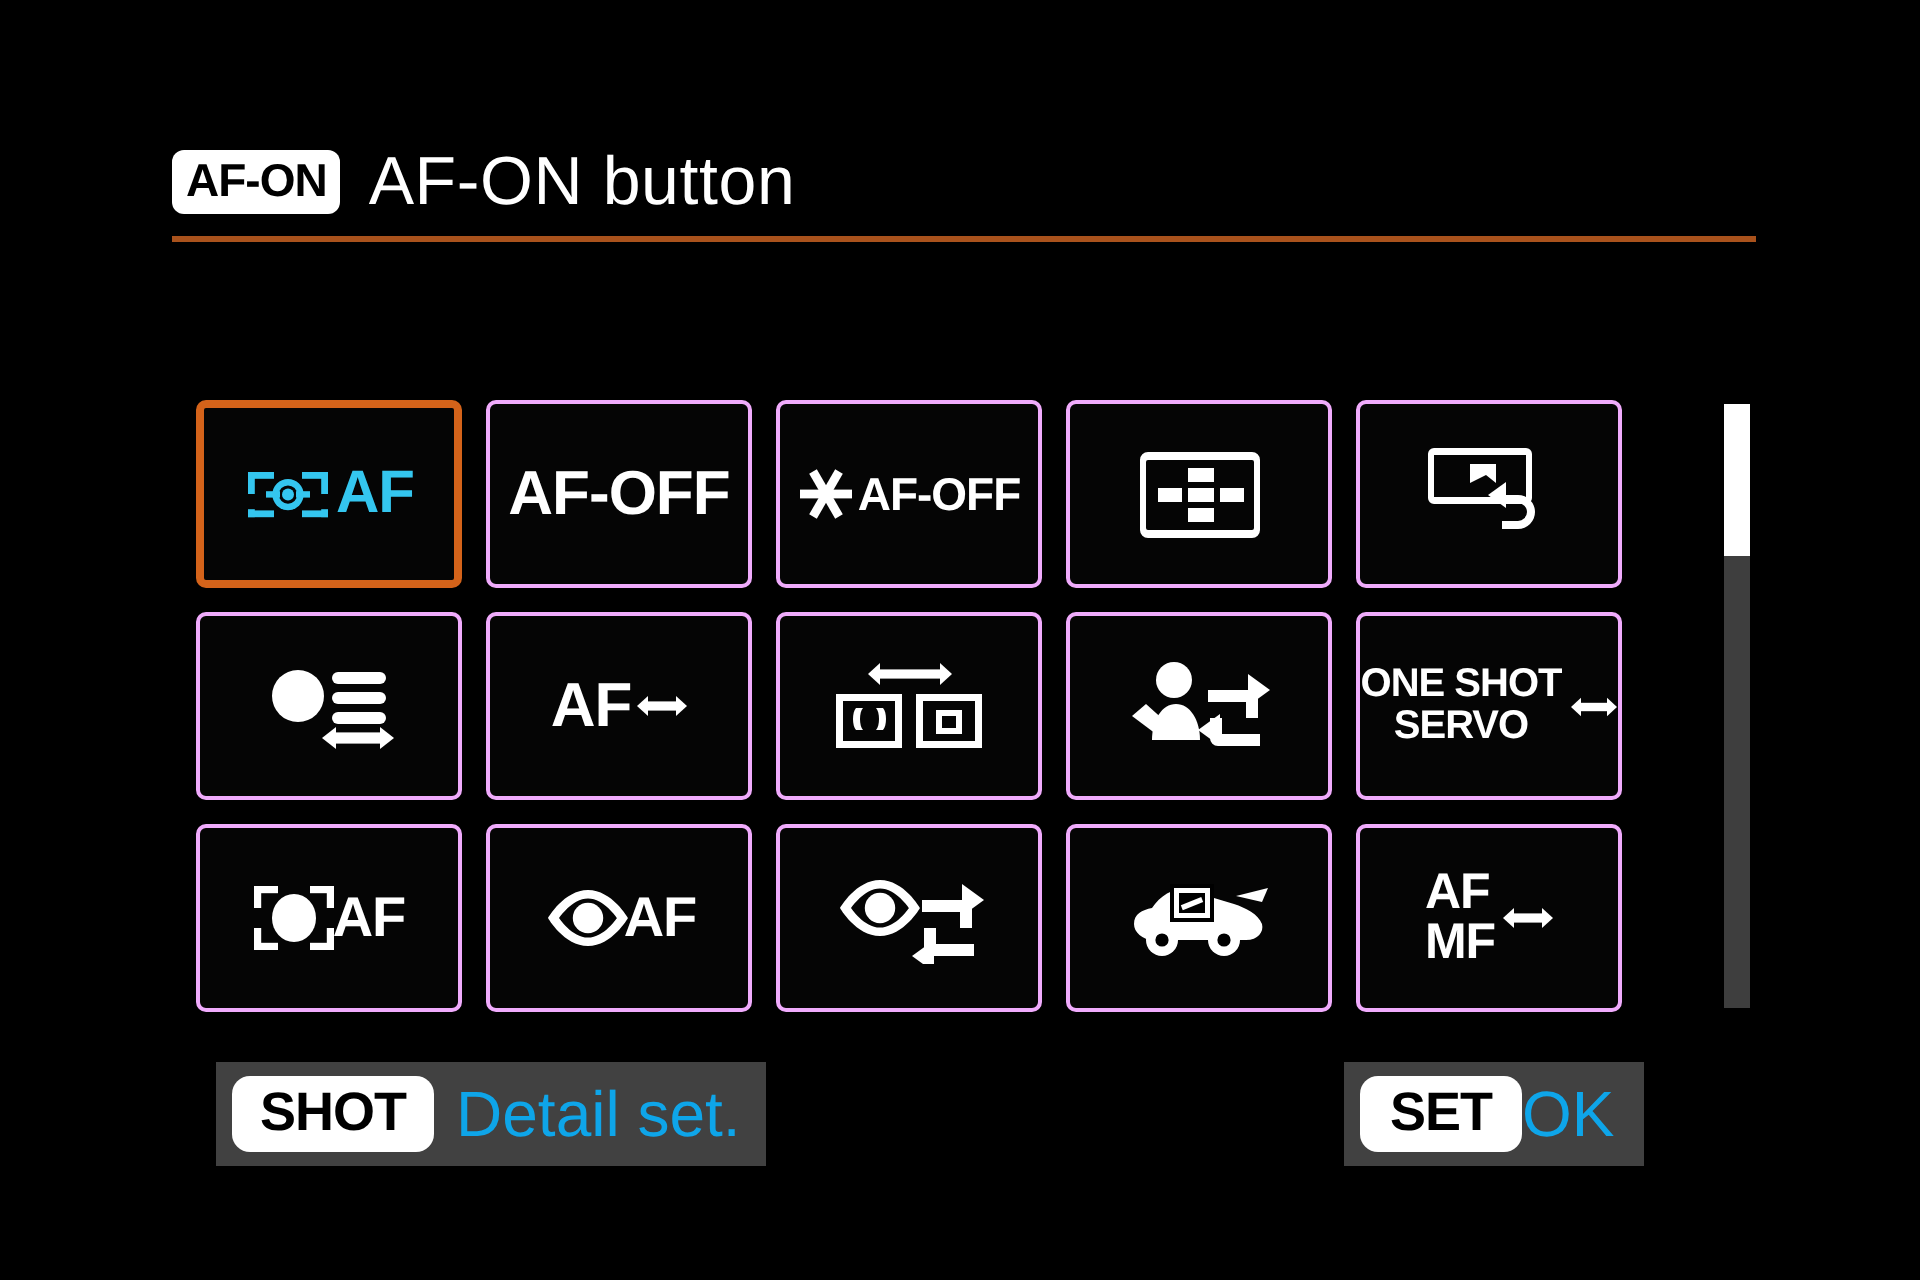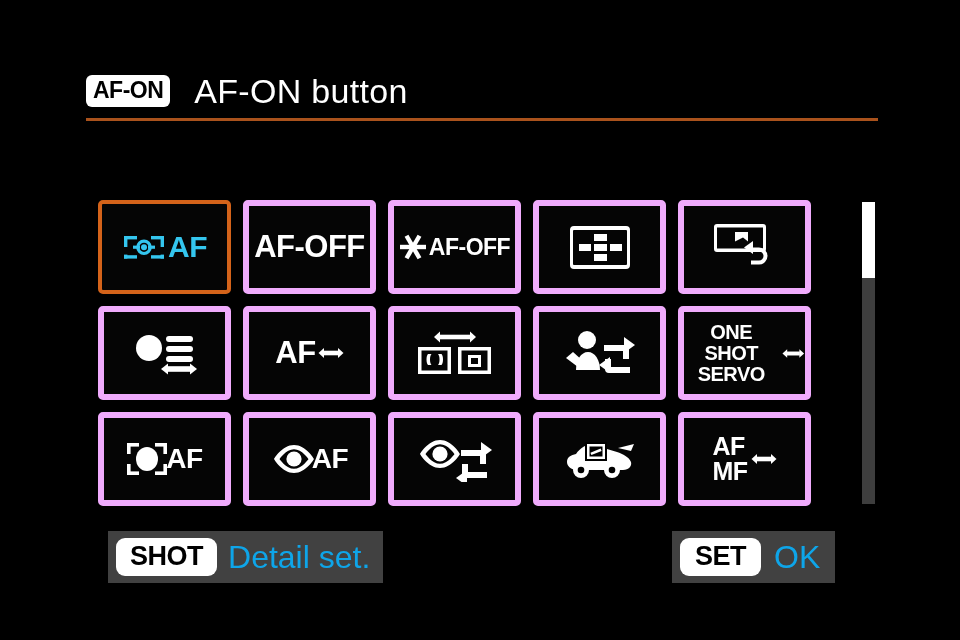--- a/index.html
+++ b/index.html
@@ -5,21 +5,21 @@
   * { margin:0; padding:0; box-sizing:border-box; }
   html,body{
     width:960px; height:640px; background:#000; overflow:hidden;
     font-family:"Liberation Sans", sans-serif;
   }
   #screen{ position:relative; width:960px; height:640px; background:#000; }
 
   
   #titlebar{
     position:absolute; left:86px; top:66px; width:794px; height:50px;
-    display:flex; align-items:center; gap:24px;
+    display:flex; align-items:center; gap:14px;
   }
   .badge{
     background:#fff; color:#000; border-radius:6px;
     font-weight:bold; display:inline-flex; align-items:center; justify-content:center;
     letter-spacing:-0.5px;
   }
   #afon-badge{ font-size:23px; padding:2px 7px 3px; height:32px; line-height:1; }
   #title-text{ color:#fff; font-size:34px; font-weight:400; letter-spacing:0.3px; }
 
   #title-rule{
@@ -36,21 +36,21 @@
 
   
   #tile-grid{
     position:absolute; left:98px; top:200px;
     display:grid;
     grid-template-columns:repeat(5, 133px);
     grid-template-rows:repeat(3, 94px);
     column-gap:18px; row-gap:11px;gap:12px;
   }
   .tile{
-    border:6px solid #f0abfc; border-radius:5px; background:#050505;
+    border:2px solid #f0abfc; border-radius:5px; background:#050505;
     display:flex; align-items:center; justify-content:center;
     position:relative;
   }
   .tile.selected{ border:4px solid #d4631a; border-radius:5px; }
   .tile svg{ display:block; }
   .ico{ fill:#ffffff; }
   .tile.selected .ico{ fill:#34c6ef; }
 
   .tlabel{
     color:#fff; font-weight:bold; letter-spacing:-0.5px;
@@ -71,21 +71,21 @@
     position:absolute; left:0; top:0; width:13px; height:76px; background:#fff;
   }
 
   
   #info-panel{
     position:absolute; left:108px; top:531px; height:52px;
     background:#414141; display:flex; align-items:center; padding:0 13px 0 8px; gap:11px;
   }
   #set-panel{
     position:absolute; left:672px; top:531px; height:52px;
-    background:#414141; display:flex; align-items:center; padding:0 15px 0 8px; gap:13px;
+    background:#414141; display:flex; align-items:center; padding:0 15px 0 8px; 
   }
   #info-badge{ font-size:27px; padding:2px 14px 4px; border-radius:9px; height:38px; }
   #set-badge{ font-size:27px; padding:2px 15px 4px; border-radius:9px; height:38px; }
   .panel-text{ color:#0ea5e9; font-size:32px; font-weight:400; }
 </style>
 </head>
 <body>
 
 <div id="screen">
 

